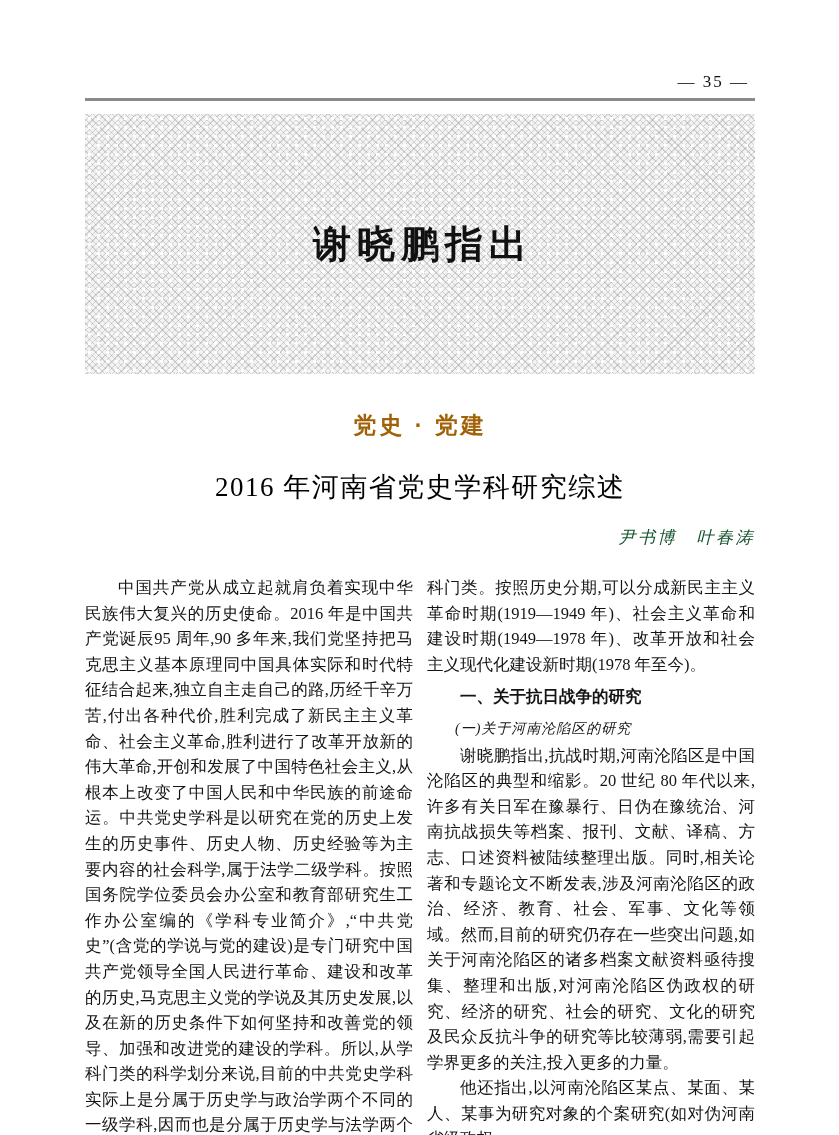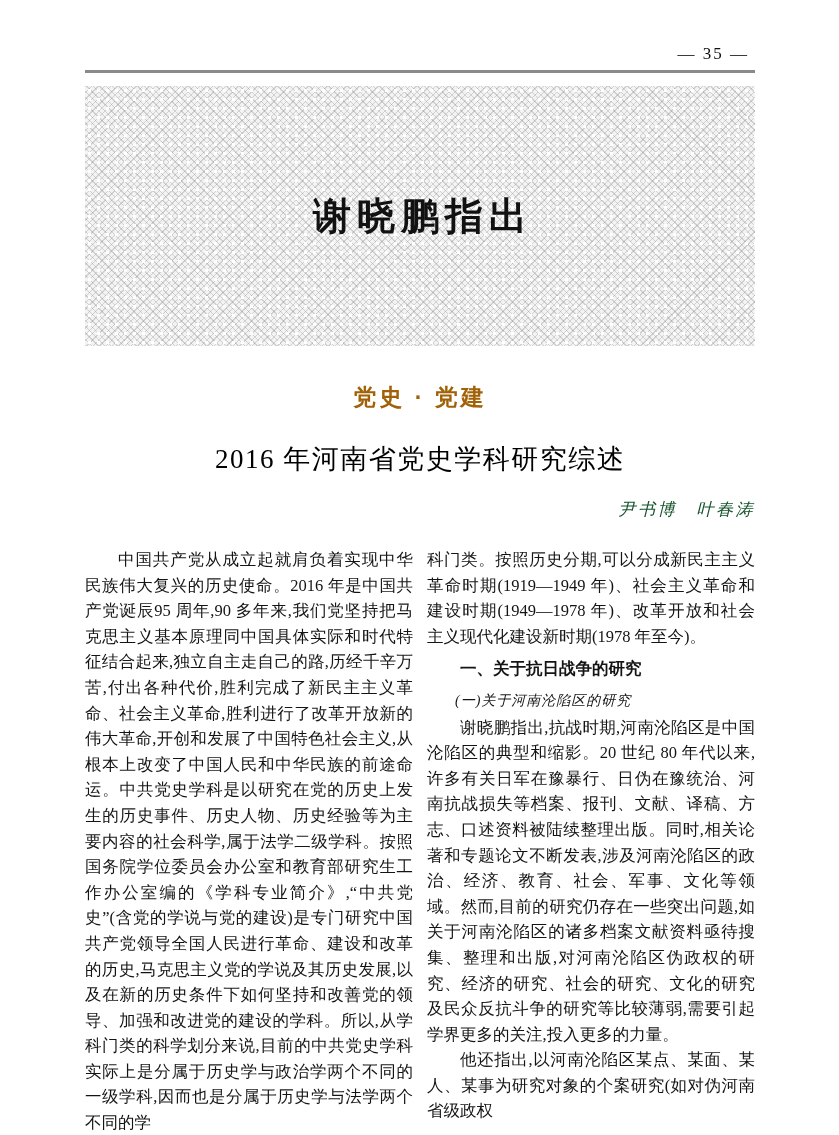--- a/index.html
+++ b/index.html
@@ -14,21 +14,21 @@
   }
   .page {
     position: absolute;
     left: 85px;
     top: 0;
     width: 670px;
     height: 1135px;
   }
   
   .folio {
-    margin-top: 44px;
+    margin-top: 72px;
     text-align: right;
     font-size: 17px;
     letter-spacing: 2px;
     padding-right: 6px;
     color: #111;
   }
   .head-rule {
     margin-top: 6px;
     height: 3px;
     background: #8a8a8a;

